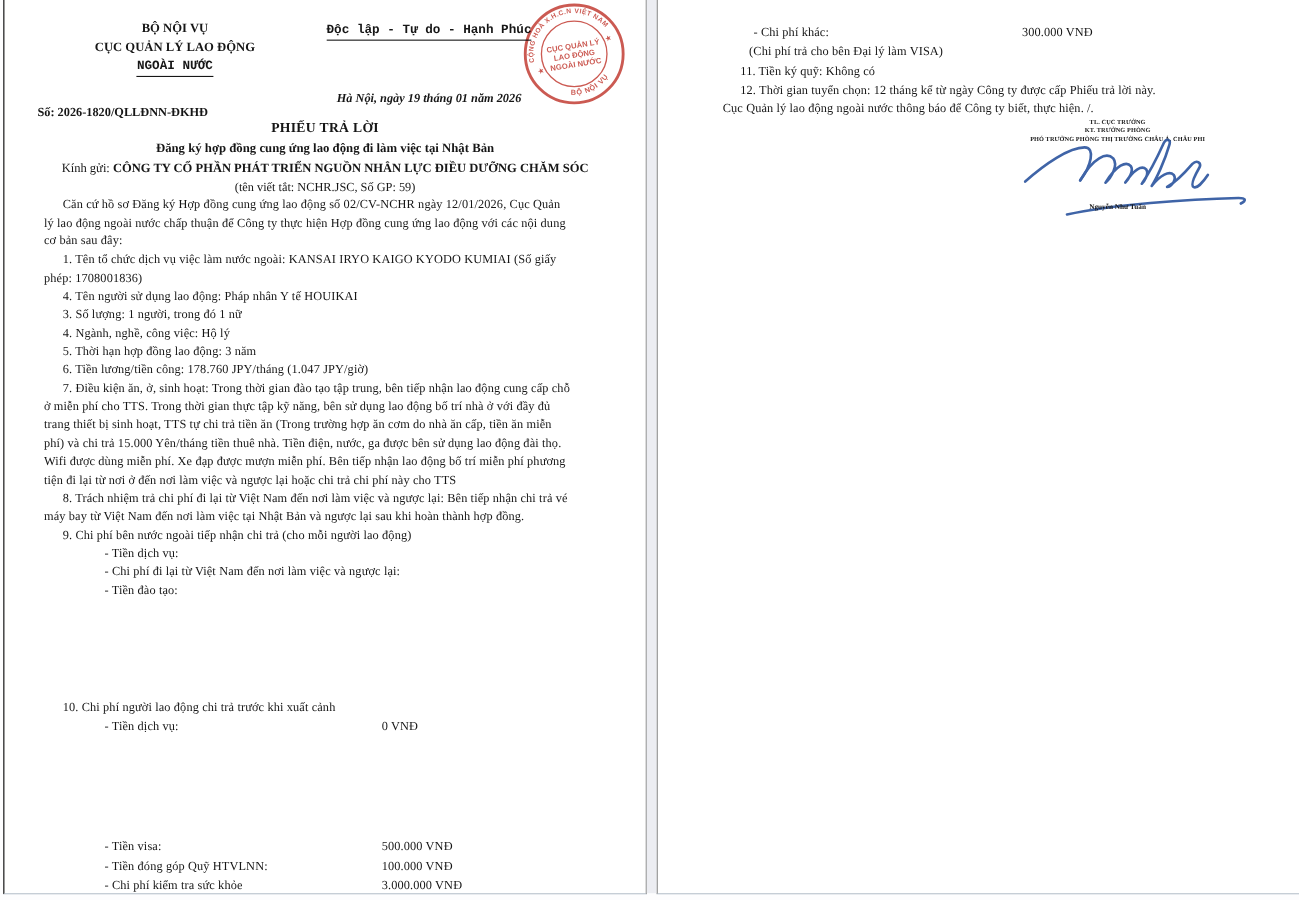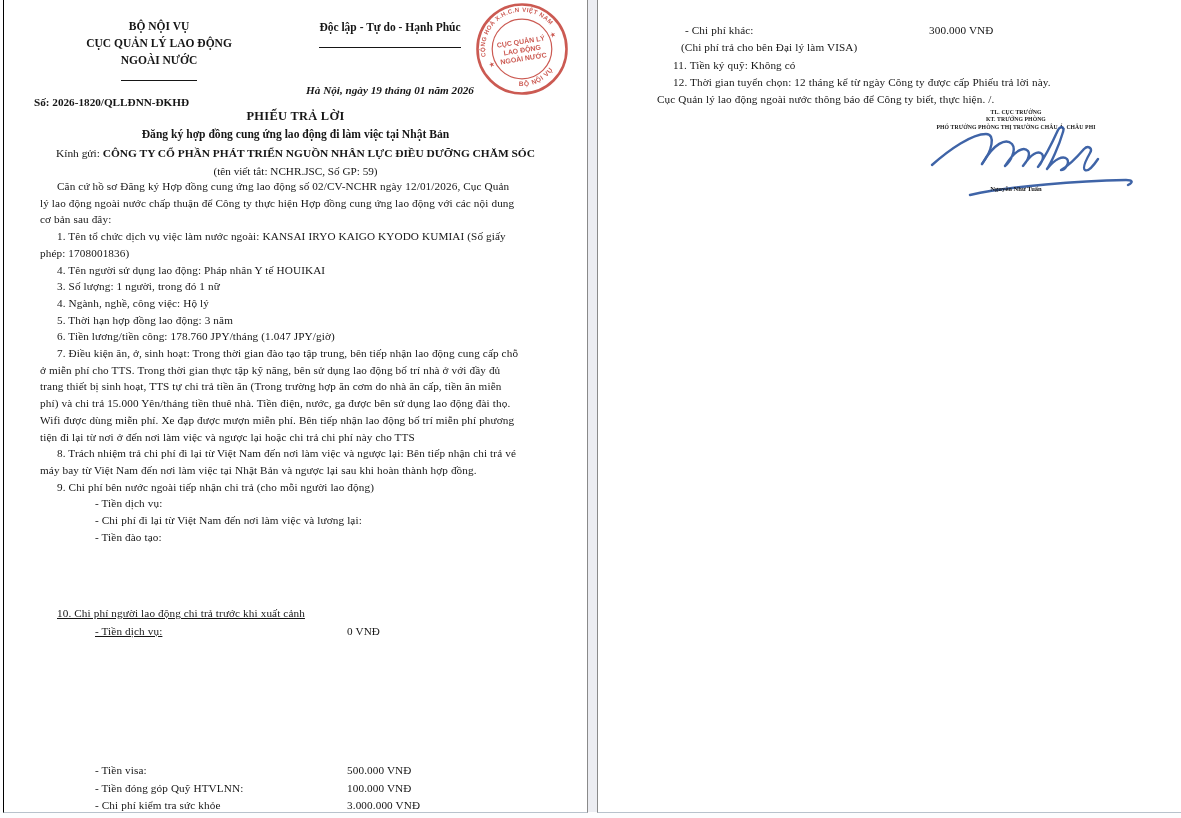--- a/index.html
+++ b/index.html
@@ -11,40 +11,40 @@
   }
   .page{position:absolute;top:0;height:812px;background:#ffffff;border-bottom:1px solid #b9c2cc;}
   #page1{left:3px;width:583px;border-left:1px solid #000000;border-right:1px solid #8a8a8a;}
   #page2{left:597px;width:584px;border-left:1px solid #8a8a8a;}
   .gap{position:absolute;top:0;left:588px;width:9px;height:812px;background:#ecedf2;}
 
   
   .hdr-col{position:absolute;text-align:center;line-height:17px;font-weight:bold;font-size:11.5px;}
   #issuer{top:18px;left:30px;width:250px;}
   #nat{top:19px;left:246px;width:280px;}
-  .u{border-bottom:1px solid #161616;padding-bottom:13px;display:inline-block;line-height:14px;}
+  .u{border-bottom:1px solid #161616;padding-bottom:1px;display:inline-block;line-height:14px;font-family:Liberation Mono, monospace;}
   #docnum{position:absolute;top:96px;left:30px;width:250px;text-align:left;font-weight:bold;font-size:11.2px;}
   #placedate{position:absolute;top:84px;left:246px;width:280px;text-align:center;font-weight:bold;font-style:italic;font-size:11.2px;}
 
   
   .stamp{position:absolute;left:470px;top:1px;width:96px;height:96px;mix-blend-mode:multiply;}
   .stamp text{font-family:"Liberation Sans","DejaVu Sans",sans-serif;font-weight:bold;}
 
   
   .centerline{position:absolute;left:0;width:583px;text-align:center;white-space:nowrap;}
   #title{top:109px;font-size:12.4px;font-weight:bold;letter-spacing:.3px;text-align:center;}
   #subtitle{top:128px;font-size:11.6px;font-weight:bold;}
   #kinhgui{top:147px;font-size:11.4px;}
   #kinhgui b{font-size:11.4px;}
   #abbr{top:165px;font-size:11.2px;}
 
   
   .doc{font-size:11.2px;letter-spacing:.12px;white-space:nowrap;}
   #p1body{position:absolute;top:178px;left:36px;width:540px;line-height:16.7px;}
-  #p1item10{position:absolute;top:605px;left:36px;width:540px;line-height:17.6px;text-decoration:underline;}
+  #p1item10{position:absolute;top:635px;left:36px;width:540px;line-height:17.6px;}
   #p1bottom{position:absolute;top:762px;left:36px;width:540px;line-height:17.6px;}
   #p2body{position:absolute;top:22px;left:59px;width:516px;line-height:17.3px;}
 
   .row{position:relative;}
   .c-ind{padding-left:17px;}
   .c-dash{padding-left:55px;}
   .c-d2{padding-left:28px;}
   .c-p2{padding-left:24px;}
   .c-n2{padding-left:16px;}
   #page1 .val{position:absolute;left:307px;top:0;}
@@ -116,21 +116,21 @@
       <div class="row c-ind"><span>7. Điều kiện ăn, ở, sinh hoạt: Trong thời gian đào tạo tập trung, bên tiếp nhận lao động cung cấp chỗ</span><span class="val"></span></div>
       <div class="row"><span>ở miễn phí cho TTS. Trong thời gian thực tập kỹ năng, bên sử dụng lao động bố trí nhà ở với đầy đủ</span><span class="val"></span></div>
       <div class="row"><span>trang thiết bị sinh hoạt, TTS tự chi trả tiền ăn (Trong trường hợp ăn cơm do nhà ăn cấp, tiền ăn miễn</span><span class="val"></span></div>
       <div class="row"><span>phí) và chi trả 15.000 Yên/tháng tiền thuê nhà. Tiền điện, nước, ga được bên sử dụng lao động đài thọ.</span><span class="val"></span></div>
       <div class="row"><span>Wifi được dùng miễn phí. Xe đạp được mượn miễn phí. Bên tiếp nhận lao động bố trí miễn phí phương</span><span class="val"></span></div>
       <div class="row"><span>tiện đi lại từ nơi ở đến nơi làm việc và ngược lại hoặc chi trả chi phí này cho TTS</span><span class="val"></span></div>
       <div class="row c-ind"><span>8. Trách nhiệm trả chi phí đi lại từ Việt Nam đến nơi làm việc và ngược lại: Bên tiếp nhận chi trả vé</span><span class="val"></span></div>
       <div class="row"><span>máy bay từ Việt Nam đến nơi làm việc tại Nhật Bản và ngược lại sau khi hoàn thành hợp đồng.</span><span class="val"></span></div>
       <div class="row c-ind"><span>9. Chi phí bên nước ngoài tiếp nhận chi trả (cho mỗi người lao động)</span><span class="val"></span></div>
       <div class="row c-dash"><span>- Tiền dịch vụ:</span><span class="val"></span></div>
-      <div class="row c-dash"><span>- Chi phí đi lại từ Việt Nam đến nơi làm việc và lương lại:</span><span class="val"></span></div>
+      <div class="row c-dash"><span>- Chi phí đi lại từ Việt Nam đến nơi làm việc và ngược lại:</span><span class="val"></span></div>
       <div class="row c-dash"><span>- Tiền đào tạo:</span><span class="val"></span></div>
     </div>
 
   <div class="doc" id="p1item10">
       <div class="row c-ind"><span>10. Chi phí người lao động chi trả trước khi xuất cảnh</span><span class="val"></span></div>
       <div class="row c-dash"><span>- Tiền dịch vụ:</span><span class="val">0 VNĐ</span></div>
     </div>
 
   <div class="doc" id="p1bottom">
       <div class="row c-dash"><span>- Tiền visa:</span><span class="val">500.000 VNĐ</span></div>

